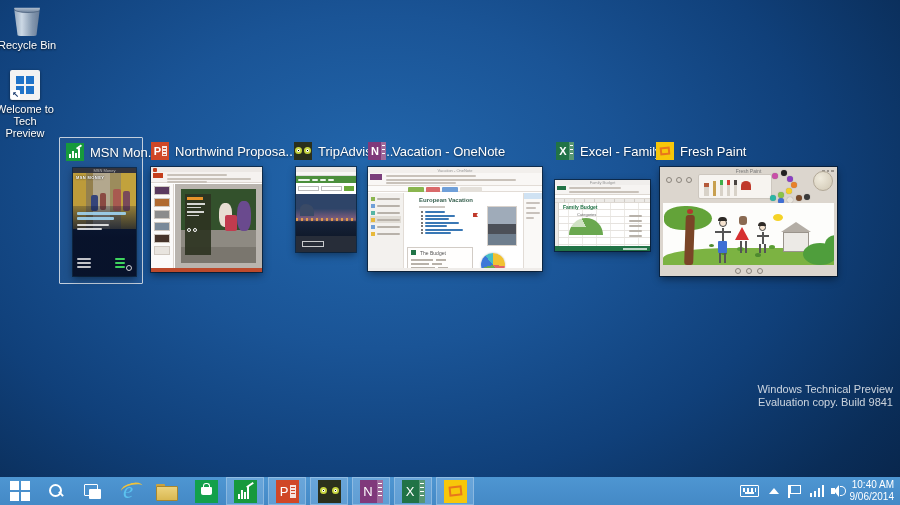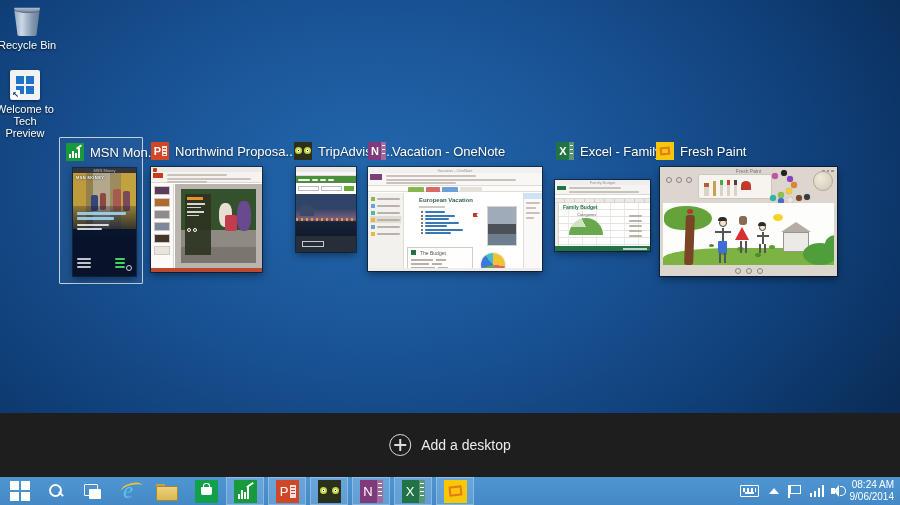--- a/index.html
+++ b/index.html
@@ -258,20 +258,24 @@
           <i></i>
         </span>
       <span class="shortcut-arrow">↖</span>
     </div>
     <div class="dlabel">
       <div>Welcome to</div>
       <div>Tech Preview</div>
     </div>
   </div>
 
+  <div class="watermark">
+    <div>Windows Technical Preview</div>
+    <div>Evaluation copy. Build 9841</div>
+  </div>
 
   <div class="card sel" style="left:59px;width:84px;height:147px;">
     <div class="card-title">
       <span class="appico ic-msn">
         <span class="bars">
             <i style="height:4px"></i>
             <i style="height:7px"></i>
             <i style="height:5px"></i>
             <i style="height:10px"></i>
           </span>
@@ -630,26 +634,20 @@
         <div class="bush" style="left:162px;top:32px;width:22px;height:18px;"></div>
       </div>
       <div class="undo">
           <i></i>
           <i></i>
           <i></i>
         </div>
     </div>
   </div>
 
-  <div class="strip">
-    <div class="add-desk">
-      <span class="plus-cir"></span>
-      <span class="add-label">Add a desktop</span>
-    </div>
-  </div>
 
   <div class="taskbar">
     <div class="tb-btn" style="left:4px;width:32px;">
       <span class="start-panes">
           <i></i>
           <i></i>
           <i></i>
           <i></i>
         </span>
     </div>
@@ -742,18 +740,18 @@
           <i style="height:9px"></i>
           <i style="height:12px"></i>
       </span>
     </div>
     <div class="tray-ico" style="left:828px;width:22px;">
       <span class="spk">
           <span class="w"></span>
         </span>
     </div>
     <div class="clock">
-      <span>08:24 AM</span>
+      <span>10:40 AM</span>
       <span>9/06/2014</span>
     </div>
   </div>
 
 </div>
 
 </body></html>

